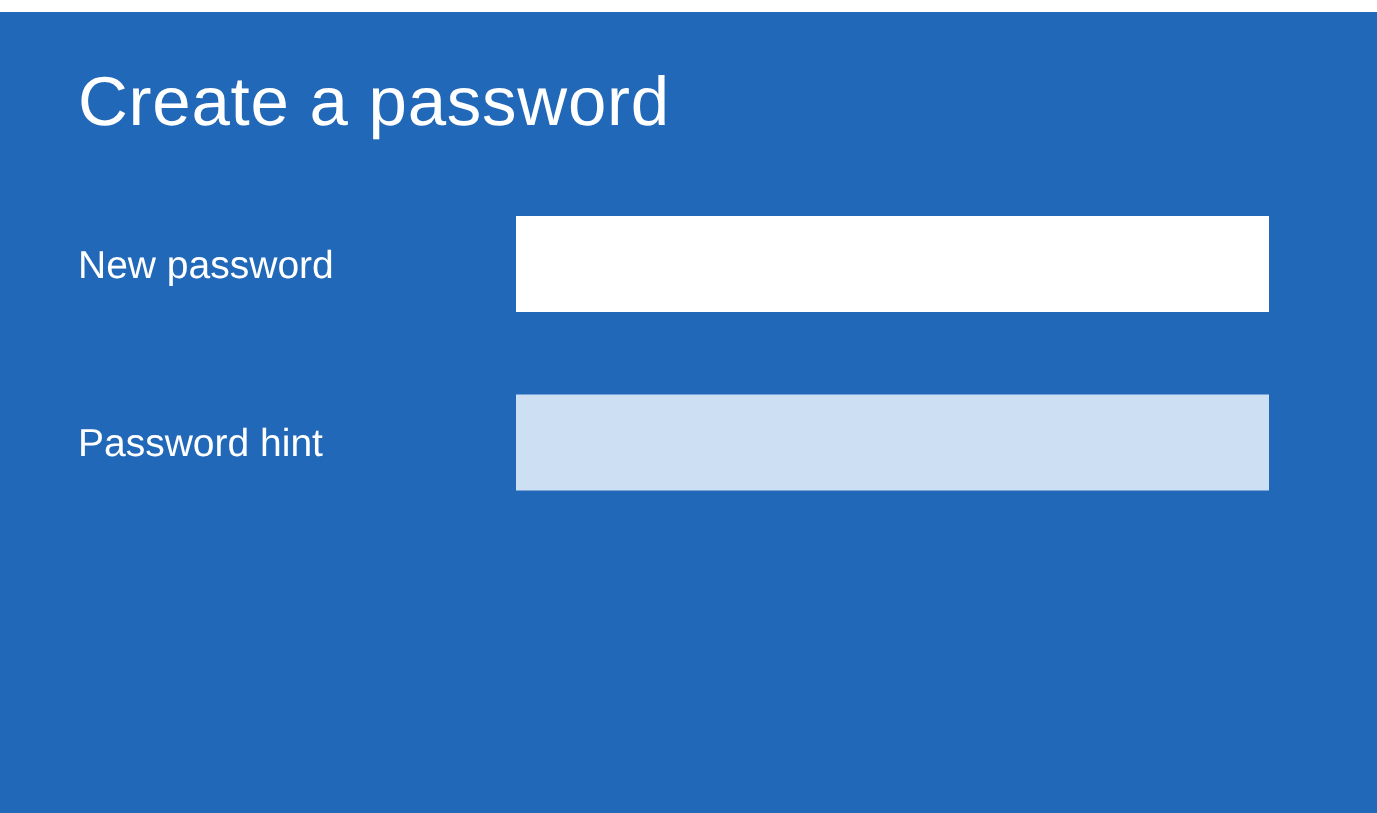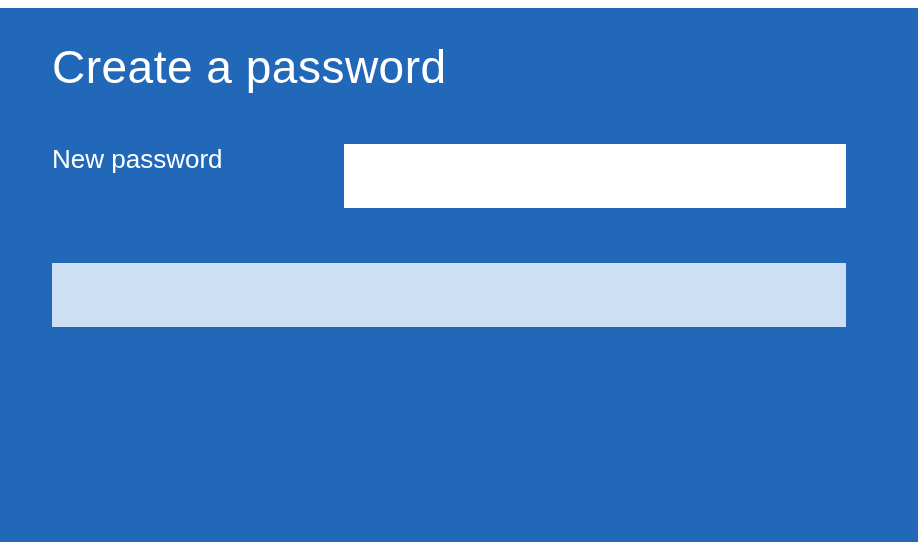--- a/index.html
+++ b/index.html
@@ -28,21 +28,21 @@
       padding: 40px 72px 0 52px;
     }
     .title {
       font-size: 46px;
       font-weight: 300;
       margin-bottom: 50px;
       letter-spacing: 0.5px;
     }
     .form-row {
       display: flex;
-      align-items: flex-start;
+      align-items: center;
       margin-bottom: 55px;
     }
     .label {
       width: 292px;
       font-size: 26px;
       font-weight: 400;
     }
     .field {
       flex: 1;
       height: 64px;
@@ -82,15 +82,16 @@
 <div class="container">
   <h1 class="title">Create a password</h1>
 
   <div class="form-row">
     <div class="label">New password</div>
     <input type="password" class="field field-active caret" autofocus="" value="" style="">
   </div>
 
 
   <div class="form-row">
+    <div class="label">Password hint</div>
     <input type="text" class="field field-inactive" value="" style="">
   </div>
 </div>
 
 </body></html>

